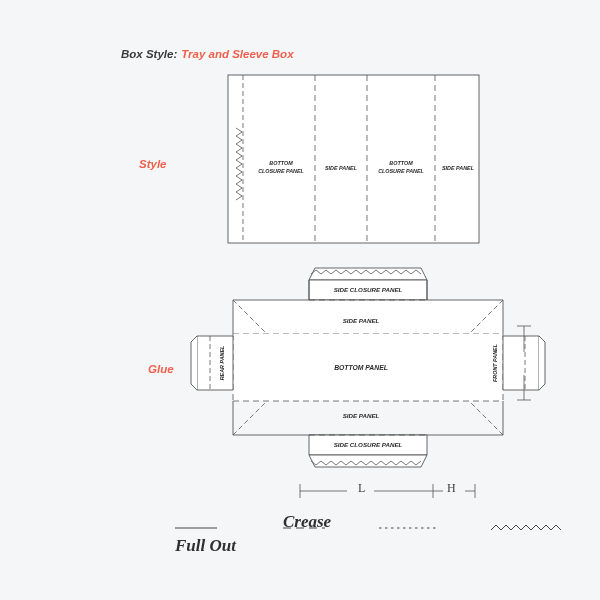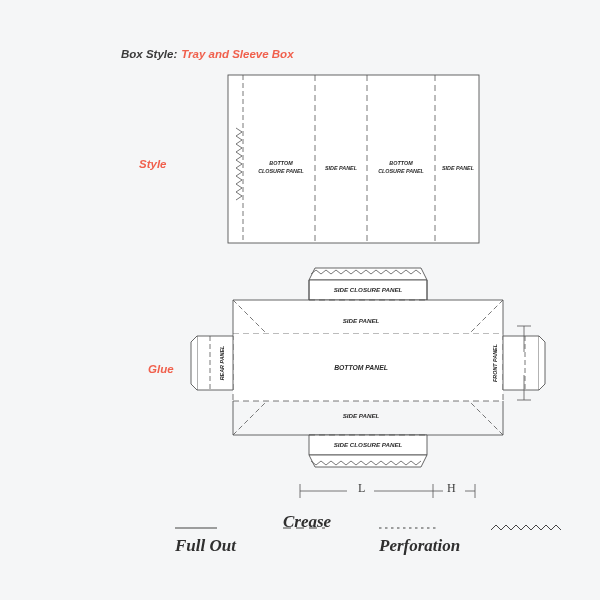--- a/index.html
+++ b/index.html
@@ -93,23 +93,20 @@
 
   <div class="dim-letter" id="dim-w">W</div>
   <div class="dim-letter" id="dim-l">L</div>
   <div class="dim-letter" id="dim-h">H</div>
 
   <div class="legend-item" id="legend-0">
     <div class="legend-label">Full Out</div>
   </div>
   <div class="legend-item" id="legend-1">
     <div class="legend-label">Crease</div>
-  </div>
-  <div class="legend-item" id="legend-2">
-    <div class="legend-label">Perforation</div>
   </div>
 
   <svg width="600" height="600" viewBox="0 0 600 600" style="position:absolute;left:0;top:0;">
 
     <g>
 
       <rect x="181" y="75" width="251" height="168" fill="#ffffff" stroke="#555" stroke-width="0.9"></rect>
 
       <line x1="196" y1="75" x2="196" y2="243" stroke="#555" stroke-width="0.8" stroke-dasharray="5,3"></line>
 

